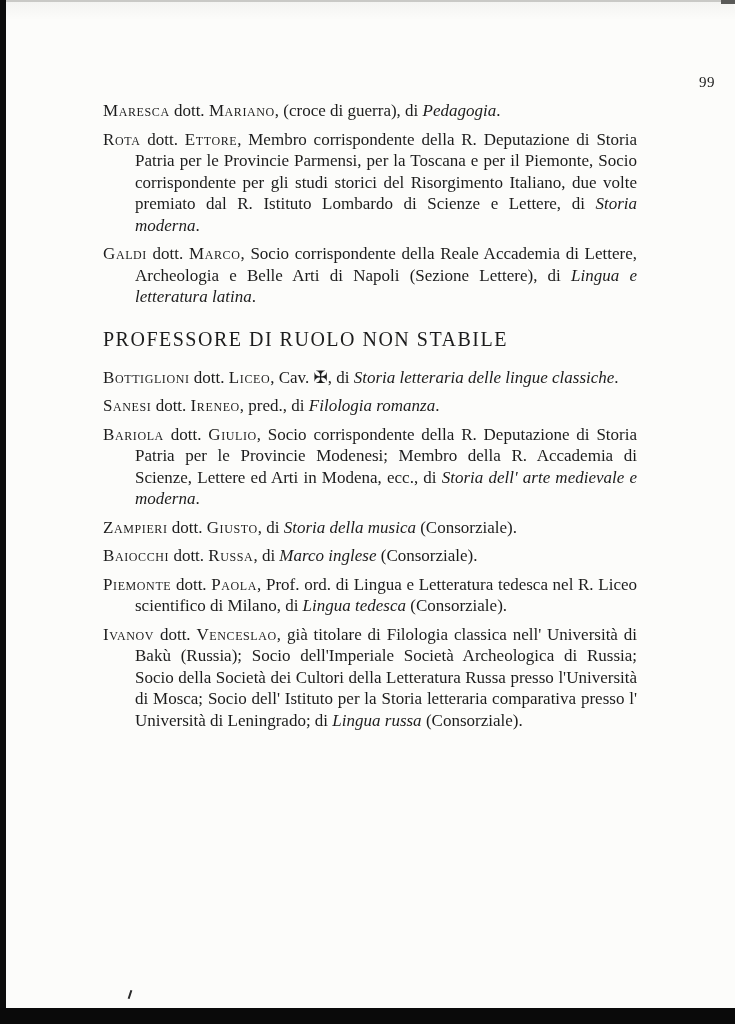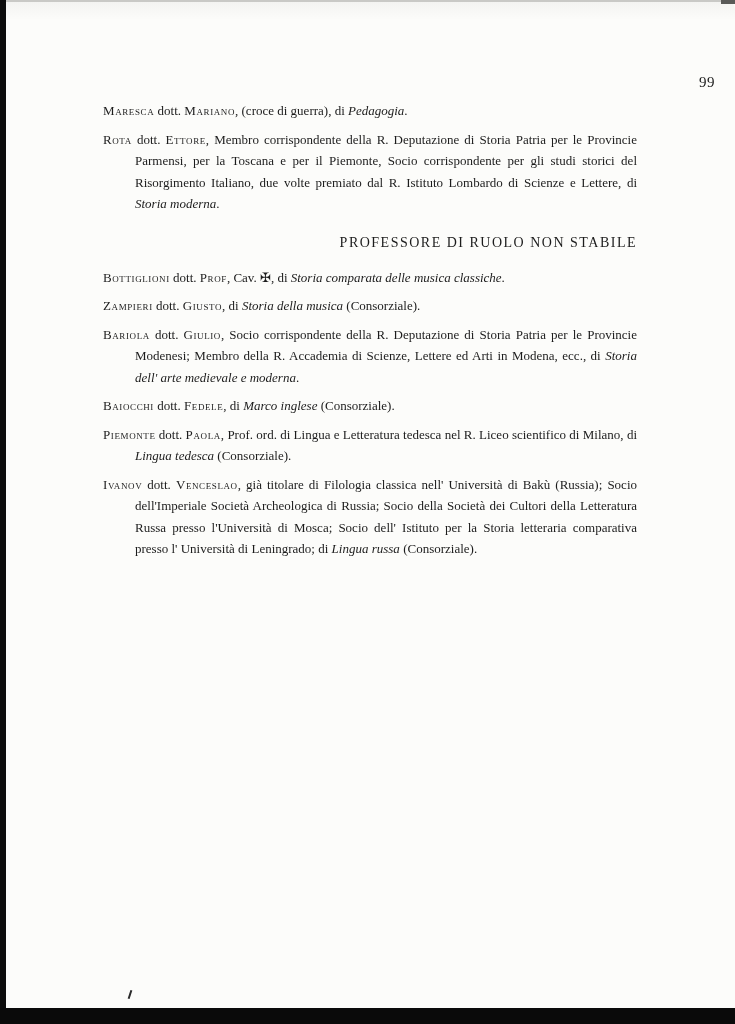--- a/index.html
+++ b/index.html
@@ -30,30 +30,30 @@
     font-size: 15px;
     letter-spacing: 0.5px;
   }
   .text-column {
     position: absolute;
     left: 103px;
     top: 100px;
     width: 534px;
   }
   p.entry {
-    font-size: 13px;
+    font-size: 17px;
     line-height: 21.5px;
     margin: 0 0 7px 0;
     padding-left: 32px;
     text-indent: -32px;
     text-align: justify;
   }
   .heading {
-    text-align: right;
-    font-size: 14px;
+    text-align: left;
+    font-size: 20px;
     letter-spacing: 1.5px;
     margin: 20px 0 16px 0;
     white-space: nowrap;
   }
   .sc {
     font-variant: small-caps;
     letter-spacing: 0.6px;
   }
   .i {
     font-style: italic;
@@ -103,25 +103,27 @@
 </style>
 </head>
 <body>
 
 <div class="scan-page">
   <div class="page-number">99</div>
 
   <div class="text-column">
       <p class="entry"><span class="sc">Maresca</span><span class="n"> dott. </span><span class="sc">Mariano</span><span class="n">, (croce di guerra), di </span><span class="i">Pedagogia</span><span class="n">.</span></p>
       <p class="entry"><span class="sc">Rota</span><span class="n"> dott. </span><span class="sc">Ettore</span><span class="n">, Membro corrispondente della R. Deputazione di Storia Patria per le Provincie Parmensi, per la Toscana e per il Piemonte, Socio corrispondente per gli studi storici del Risorgimento Italiano, due volte premiato dal R. Istituto Lombardo di Scienze e Lettere, di </span><span class="i">Storia moderna</span><span class="n">.</span></p>
+      <p class="entry"><span class="sc">Galdi</span><span class="n"> dott. </span><span class="sc">Marco</span><span class="n">, Socio corrispondente della Reale Accademia di Lettere, Archeologia e Belle Arti di Napoli (Sezione Lettere), di </span><span class="i">Lingua e letteratura latina</span><span class="n">.</span></p>
       <div class="heading">PROFESSORE DI RUOLO NON STABILE</div>
-      <p class="entry"><span class="sc">Bottiglioni</span><span class="n"> dott. </span><span class="sc">Prof</span><span class="n">, Cav. ✠, di </span><span class="i">Storia comparata delle musica classiche</span><span class="n">.</span></p>
+      <p class="entry"><span class="sc">Bottiglioni</span><span class="n"> dott. </span><span class="sc">Liceo</span><span class="n">, Cav. ✠, di </span><span class="i">Storia letteraria delle lingue classiche</span><span class="n">.</span></p>
+      <p class="entry"><span class="sc">Sanesi</span><span class="n"> dott. </span><span class="sc">Ireneo</span><span class="n">, pred., di </span><span class="i">Filologia romanza</span><span class="n">.</span></p>
+      <p class="entry"><span class="sc">Bariola</span><span class="n"> dott. </span><span class="sc">Giulio</span><span class="n">, Socio corrispondente della R. Deputazione di Storia Patria per le Provincie Modenesi; Membro della R. Accademia di Scienze, Lettere ed Arti in Modena, ecc., di </span><span class="i">Storia dell' arte medievale e moderna</span><span class="n">.</span></p>
       <p class="entry"><span class="sc">Zampieri</span><span class="n"> dott. </span><span class="sc">Giusto</span><span class="n">, di </span><span class="i">Storia della musica</span><span class="n"> (Consorziale).</span></p>
-      <p class="entry"><span class="sc">Bariola</span><span class="n"> dott. </span><span class="sc">Giulio</span><span class="n">, Socio corrispondente della R. Deputazione di Storia Patria per le Provincie Modenesi; Membro della R. Accademia di Scienze, Lettere ed Arti in Modena, ecc., di </span><span class="i">Storia dell' arte medievale e moderna</span><span class="n">.</span></p>
-      <p class="entry"><span class="sc">Baiocchi</span><span class="n"> dott. </span><span class="sc">Fedele</span><span class="n">, di </span><span class="i">Marco inglese</span><span class="n"> (Consorziale).</span></p>
+      <p class="entry"><span class="sc">Baiocchi</span><span class="n"> dott. </span><span class="sc">Russa</span><span class="n">, di </span><span class="i">Marco inglese</span><span class="n"> (Consorziale).</span></p>
       <p class="entry"><span class="sc">Piemonte</span><span class="n"> dott. </span><span class="sc">Paola</span><span class="n">, Prof. ord. di Lingua e Letteratura tedesca nel R. Liceo scientifico di Milano, di </span><span class="i">Lingua tedesca</span><span class="n"> (Consorziale).</span></p>
       <p class="entry"><span class="sc">Ivanov</span><span class="n"> dott. </span><span class="sc">Venceslao</span><span class="n">, già titolare di Filologia classica nell' Università di Bakù (Russia); Socio dell'Imperiale Società Archeologica di Russia; Socio della Società dei Cultori della Letteratura Russa presso l'Università di Mosca; Socio dell' Istituto per la Storia letteraria comparativa presso l' Università di Leningrado; di </span><span class="i">Lingua russa</span><span class="n"> (Consorziale).</span></p>
     </div>
 
   <div class="edge-top"></div>
   <div class="corner-nub"></div>
   <div class="edge-left"></div>
   <div class="edge-bottom"></div>
   <div class="speck"></div>
 </div>

